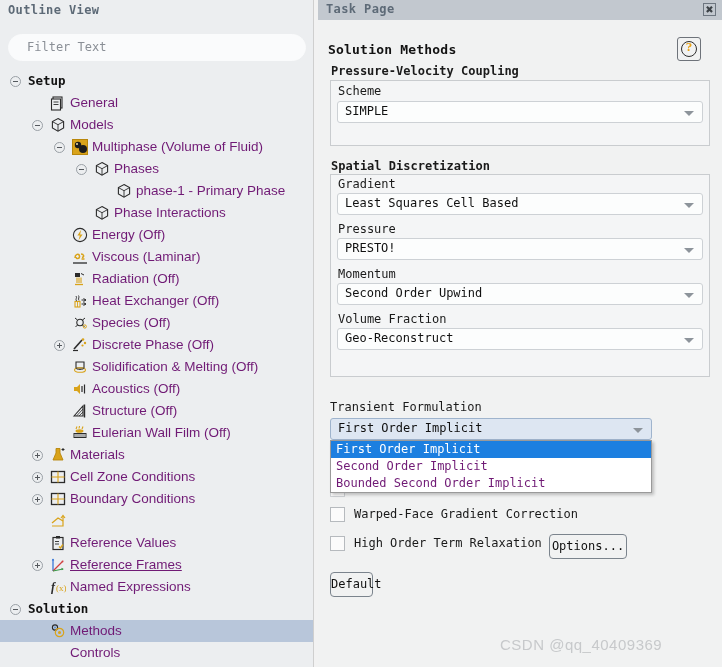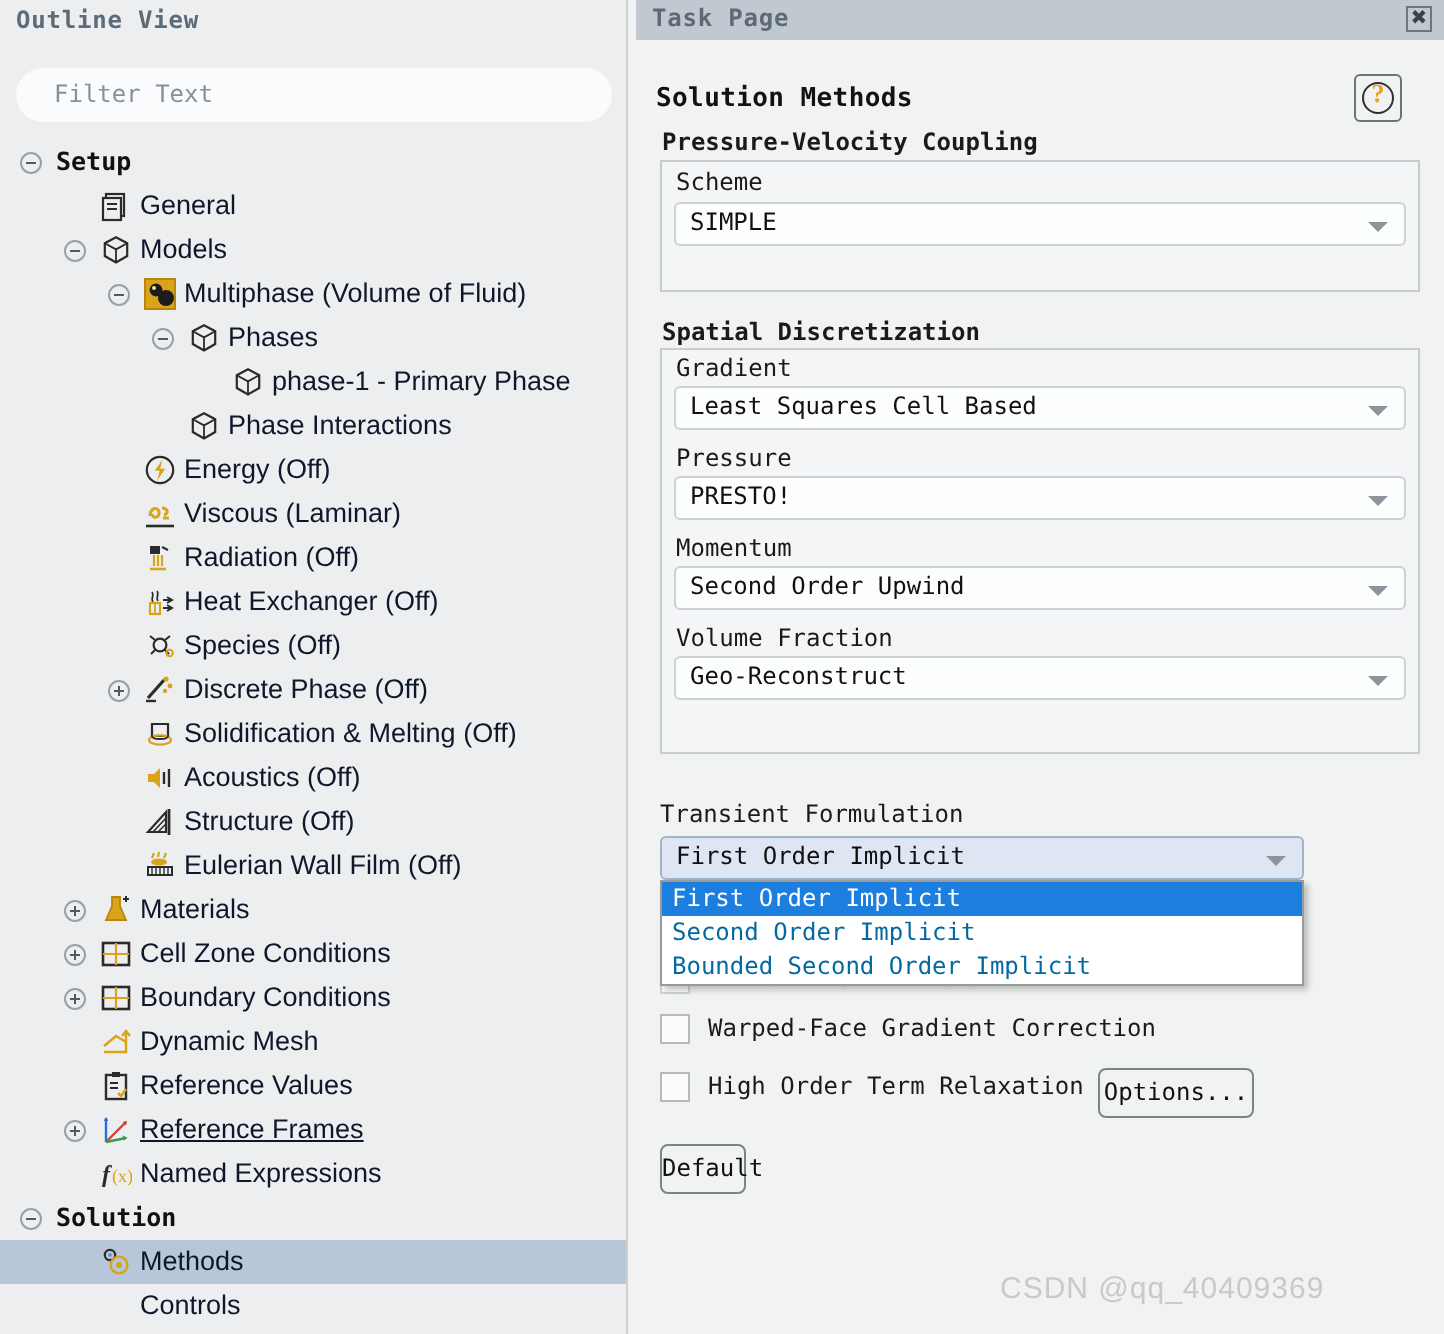--- a/index.html
+++ b/index.html
@@ -30,21 +30,21 @@
   .filter-box .ph{
     position:absolute;left:18px;top:5px;
     font-family:"DejaVu Sans Mono","Liberation Mono",monospace;
     font-size:12px;color:#8a8f96;
   }
 
   .tree{position:absolute;left:0;top:70px;width:313px;}
   .node{position:relative;height:22px;line-height:22px;white-space:nowrap;}
   .node.sel{background:#b8c6da;}
   .node .lbl{
-    position:absolute;font-size:13.5px;color:#0f172a;
+    position:absolute;font-size:13.5px;color:#701a75;
     font-family:"Liberation Sans",sans-serif;
   }
   .node.section .lbl{
     font-family:"DejaVu Sans Mono","Liberation Mono",monospace;
     font-weight:bold;font-size:12.5px;color:#111;
   }
   
   .exp{
     position:absolute;top:6px;width:11px;height:11px;border-radius:50%;
     border:1px solid #9aa0a6;background:#eceef0;box-sizing:border-box;
@@ -130,21 +130,21 @@
   }
   .combo.open{background:#dde6f2;border:1px solid #9fb4cd;}
 
   .dropdown{
     position:absolute;background:#ffffff;border:1px solid #9a9a9a;
     box-shadow:2px 2px 3px rgba(0,0,0,0.22);box-sizing:border-box;z-index:40;
   }
   .dd-item{
     height:17px;line-height:17px;padding-left:5px;
     font-family:"DejaVu Sans Mono","Liberation Mono",monospace;
-    font-size:12px;color:#0369a1;white-space:nowrap;
+    font-size:12px;color:#701a75;white-space:nowrap;
   }
   .dd-item.hl{background:#1c7fe0;color:#ffffff;}
 
   .chk-row{position:absolute;height:18px;}
   .chk-box{
     position:absolute;left:0;top:1px;width:15px;height:15px;
     background:#fbfbfb;border:1px solid #b6babe;box-sizing:border-box;
   }
   .chk-row .cl{
     position:absolute;left:24px;top:0;line-height:17px;
@@ -380,21 +380,20 @@
           <div class="lbl" style="left: 70px;">Boundary Conditions</div>
         </div>
         <div class="node">
           <div class="ico" style="left: 50px;">
             <svg width="16" height="16" viewBox="0 0 16 16">
               <path d="M2 10 L8 5 L13 8" fill="none" stroke="#d9a31a" stroke-width="1.3"></path>
               <path d="M2 13 L13 13 L13 3" fill="none" stroke="#d9a31a" stroke-width="1.2"></path>
               <path d="M11 5 L13 2.5 L15 5" fill="none" stroke="#d9a31a" stroke-width="1.2"></path>
             </svg>
           </div>
-          <div class="lbl" style="left: 70px;">Dynamic Mesh</div>
         </div>
         <div class="node">
           <div class="ico" style="left: 50px;">
             <svg width="16" height="16" viewBox="0 0 16 16">
               <rect x="3" y="2.5" width="10" height="12" fill="none" stroke="#2b2b2b" stroke-width="1.2"></rect>
               <rect x="6" y="1" width="4" height="2.5" fill="#2b2b2b"></rect>
               <path d="M5 6.5 L9 6.5 M5 9 L9 9" stroke="#2b2b2b" stroke-width="0.9"></path>
               <path d="M9 11.5 L10.5 13 L13 9.5" fill="none" stroke="#d9a31a" stroke-width="1.3"></path>
             </svg>
           </div>

